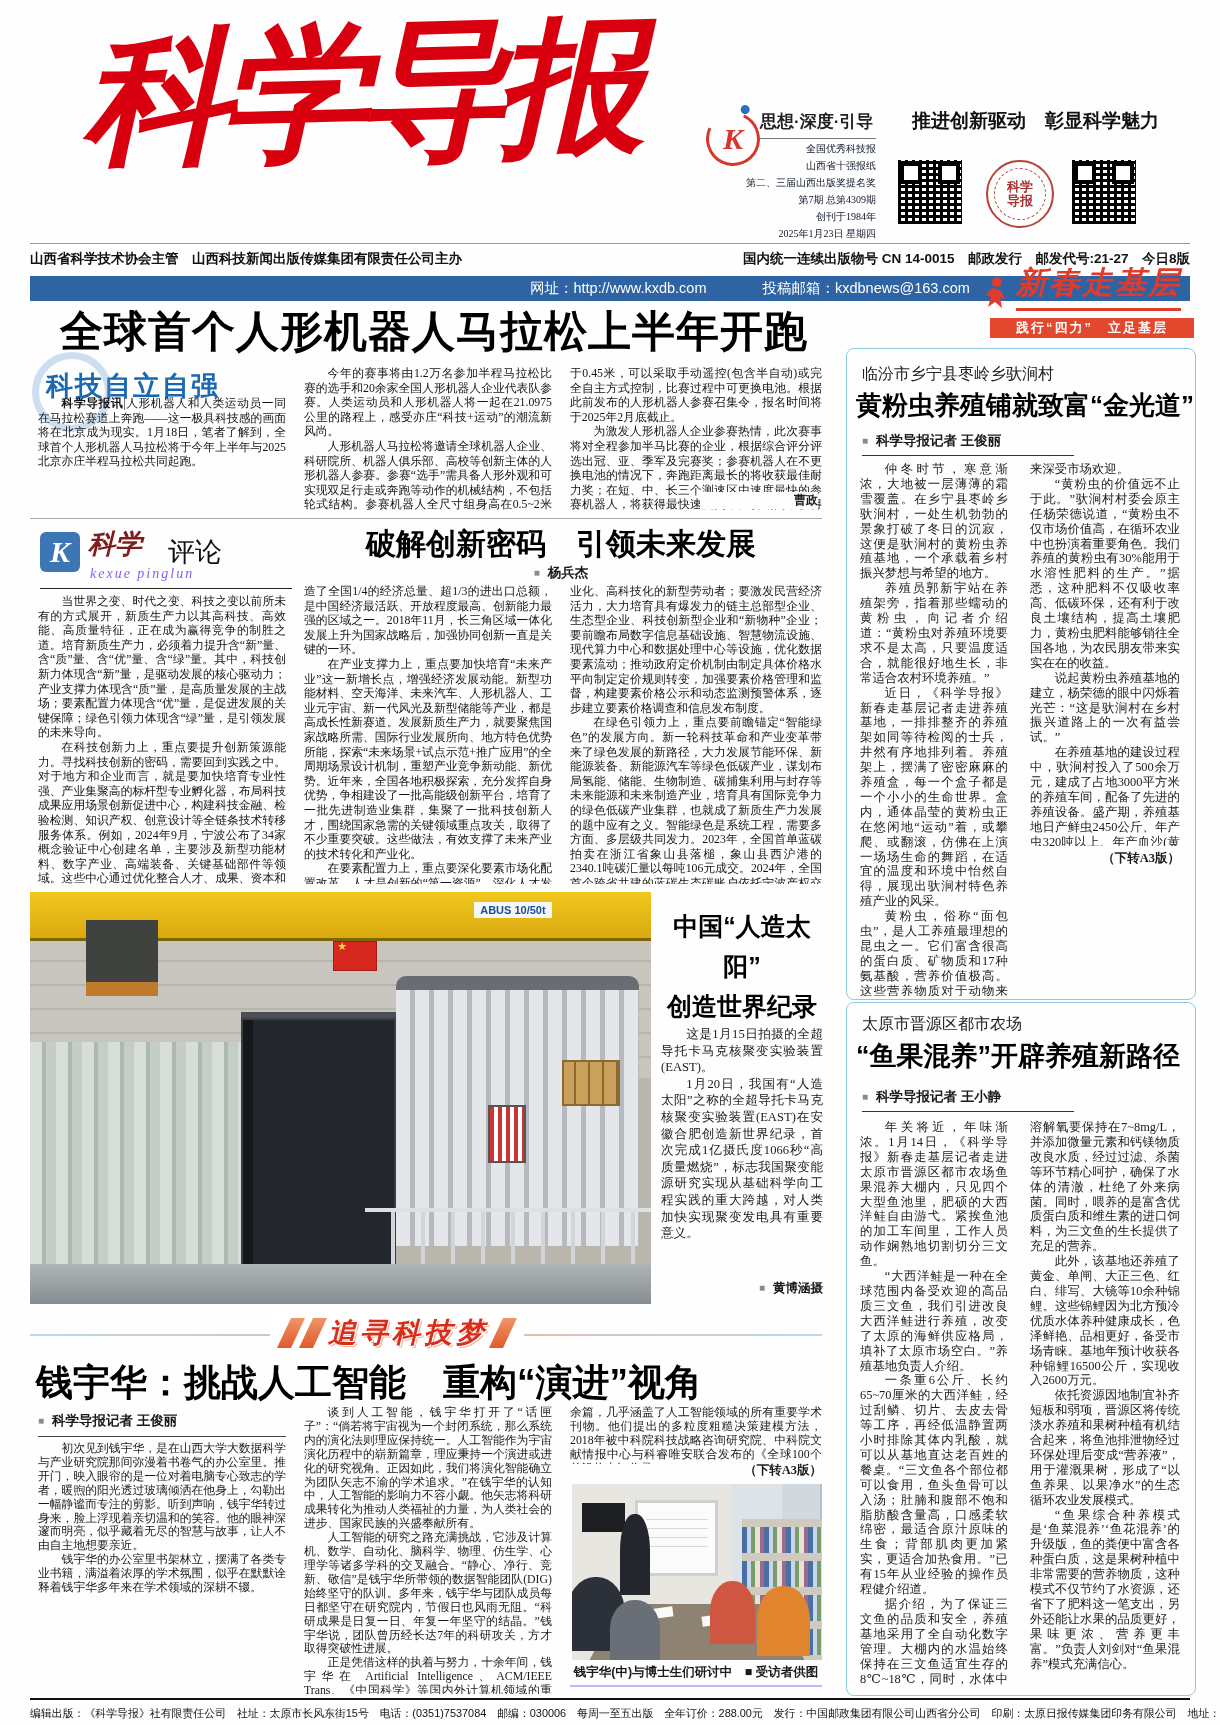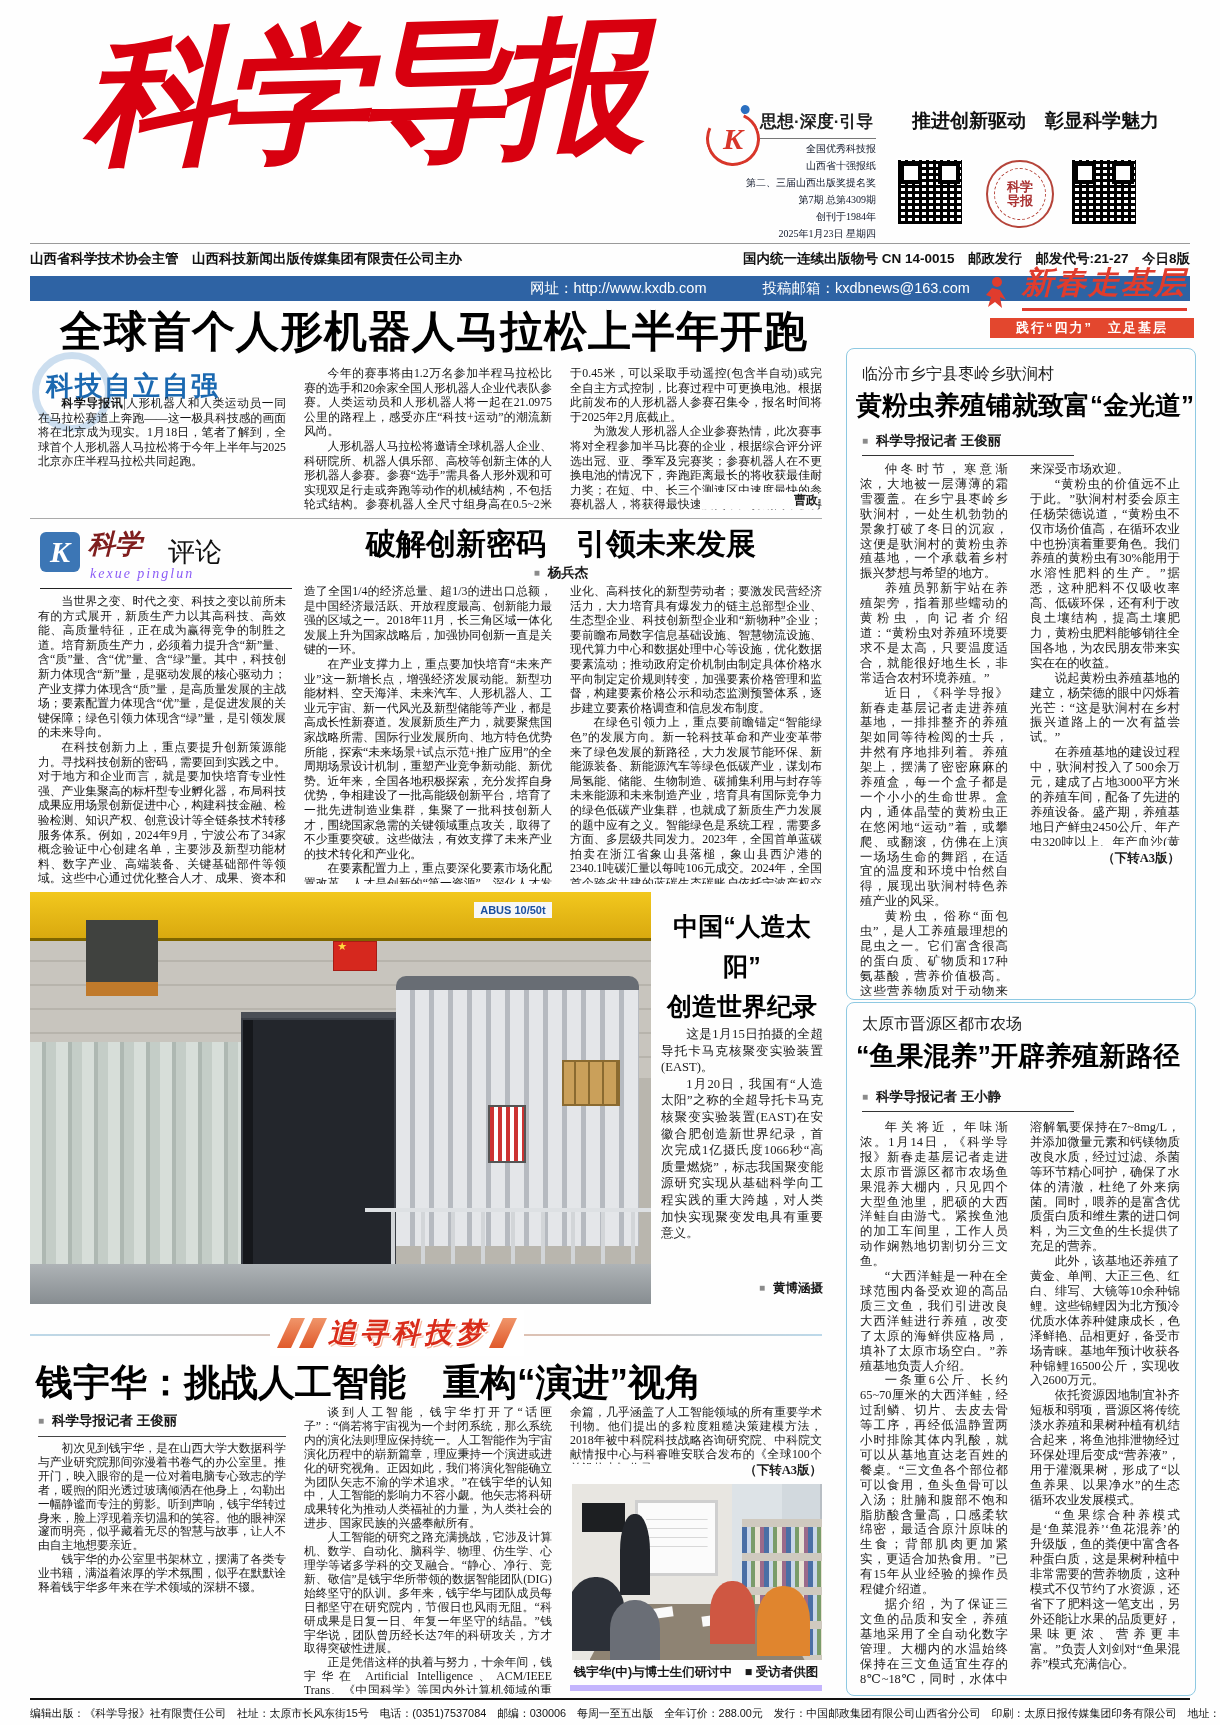--- a/index.html
+++ b/index.html
@@ -113,23 +113,23 @@
   #p2-board{position:absolute;left:25%;top:9%;width:31%;height:40%;background:#fbfbfb;border:3px solid #cfcfcf;
             background-image:repeating-linear-gradient(#fbfbfb 0 8px,#d8d8d8 8px 9px);background-size:80% 60%;background-repeat:no-repeat;background-position:8px 8px;}
   #p2-presenter{position:absolute;left:19%;top:17%;width:12%;height:46%;background:#23262c;border-radius:45% 45% 0 0;}
   #p2-table{position:absolute;left:7%;bottom:0;width:86%;height:32%;background:#8e8373;clip-path:polygon(14% 0,86% 0,100% 100%,0 100%);}
   .paper{position:absolute;background:#fafafa;width:26px;height:10px;transform:rotate(-8deg);}
   #p2-a{position:absolute;left:-2%;bottom:5%;width:23%;height:42%;background:#2c3038;border-radius:48% 48% 0 0;}
   #p2-b{position:absolute;left:15%;bottom:0;width:20%;height:34%;background:#6a6e76;border-radius:48% 48% 0 0;}
   #p2-c{position:absolute;right:27%;bottom:9%;width:18%;height:36%;background:#cf5742;border-radius:48% 48% 0 0;}
   #p2-d{position:absolute;right:5%;bottom:2%;width:21%;height:40%;background:#e0852e;border-radius:48% 48% 0 0;}
   #q-caption{left:570px;top:1664px;width:252px;font-size:12.5px;font-weight:bold;text-align:center;
-             border-bottom:6px solid #c4b5fd;padding-bottom:4px;font-family:"Liberation Sans","DejaVu Sans",sans-serif;}
-  
-  #xc-badge{left:984px;top:262px;width:210px;display:flex;align-items:flex-end;gap:12px;}
+             border-bottom:2px solid #c4b5fd;padding-bottom:4px;font-family:"Liberation Sans","DejaVu Sans",sans-serif;}
+  
+  #xc-badge{left:984px;top:262px;width:210px;display:flex;align-items:flex-end;gap:6px;}
   #xc-text{font-size:31px;font-weight:900;font-style:italic;color:#e03c2d;letter-spacing:2px;
            border-bottom:3px solid #e03c2d;padding-bottom:4px;}
   #xc-icon{width:26px;height:34px;position:relative;}
   #xc-icon::before{content:"";position:absolute;left:8px;top:0;width:10px;height:10px;border-radius:50%;background:#e03c2d;}
   #xc-icon::after{content:"";position:absolute;left:2px;top:11px;width:20px;height:20px;background:#e03c2d;
                   clip-path:polygon(30% 0,70% 10%,100% 60%,70% 45%,80% 100%,45% 70%,10% 95%,25% 45%,0 35%);}
   #xc-strip{left:990px;top:318px;width:204px;height:20px;background:#e3472e;color:#fff;font-size:13px;font-weight:bold;
             display:flex;align-items:center;justify-content:center;letter-spacing:2px;}
   .bluebox{border:1.5px solid #8ec9e2;border-radius:8px;}
   #box1{left:846px;top:348px;width:348px;height:650px;}

